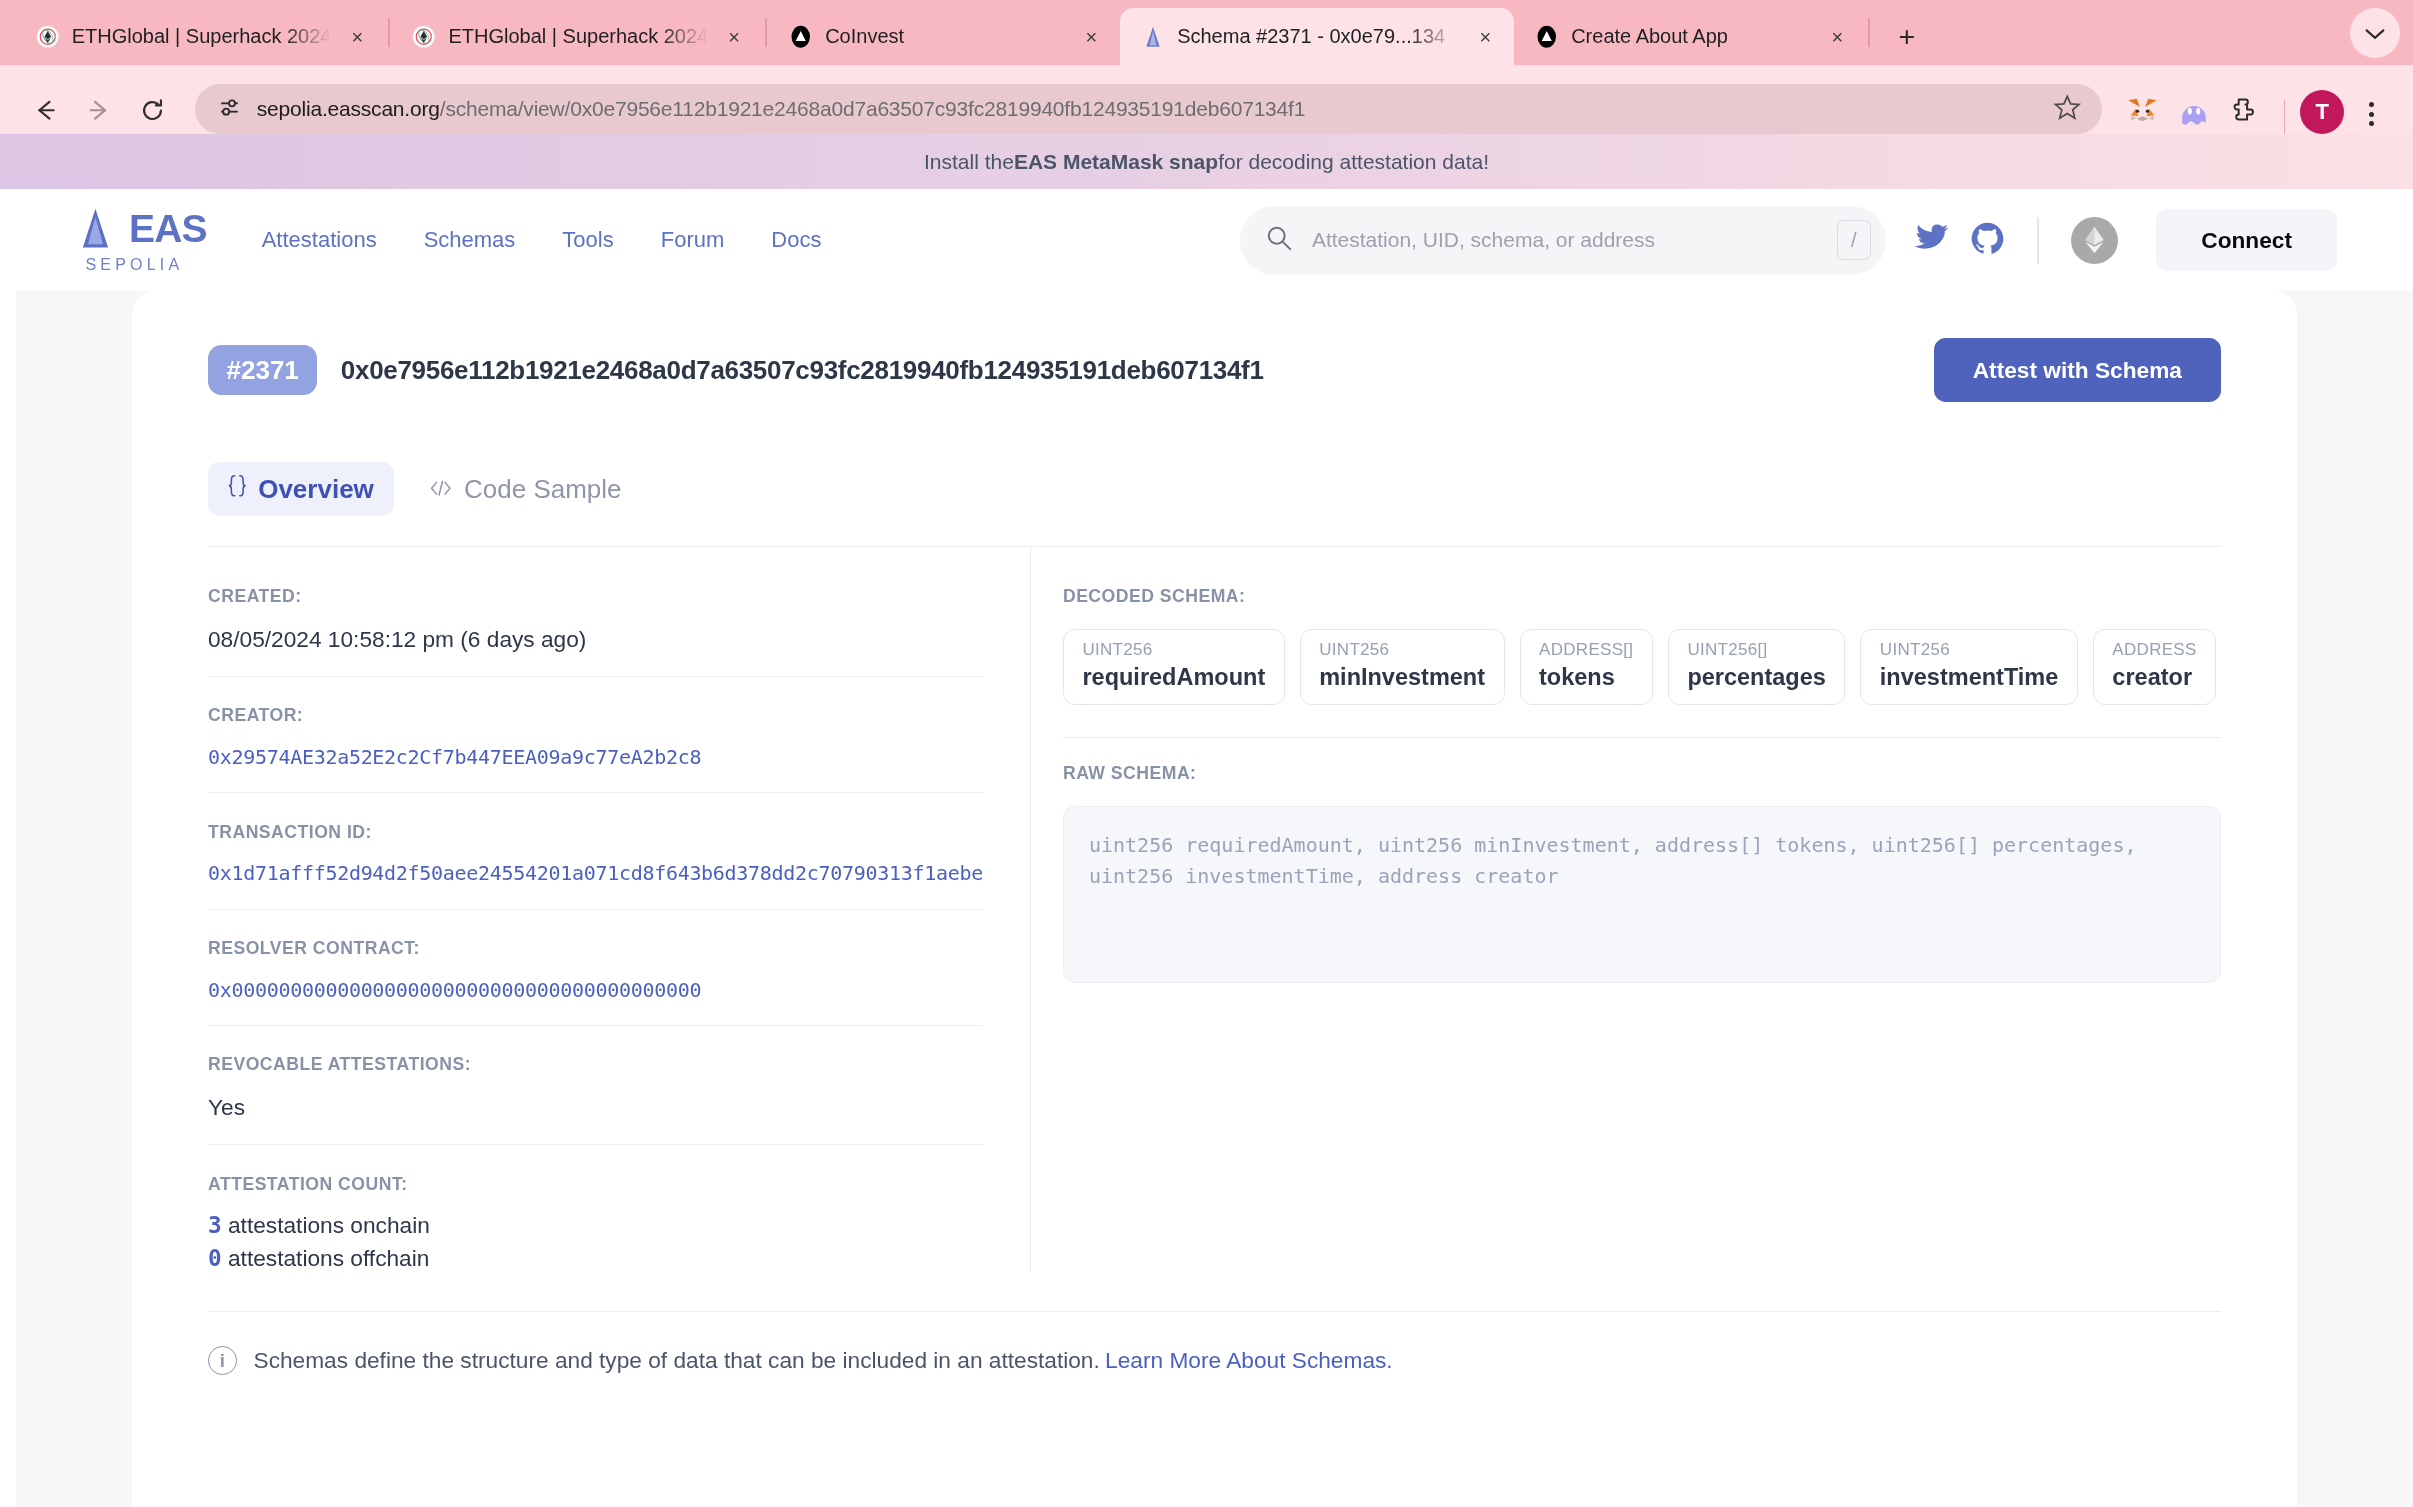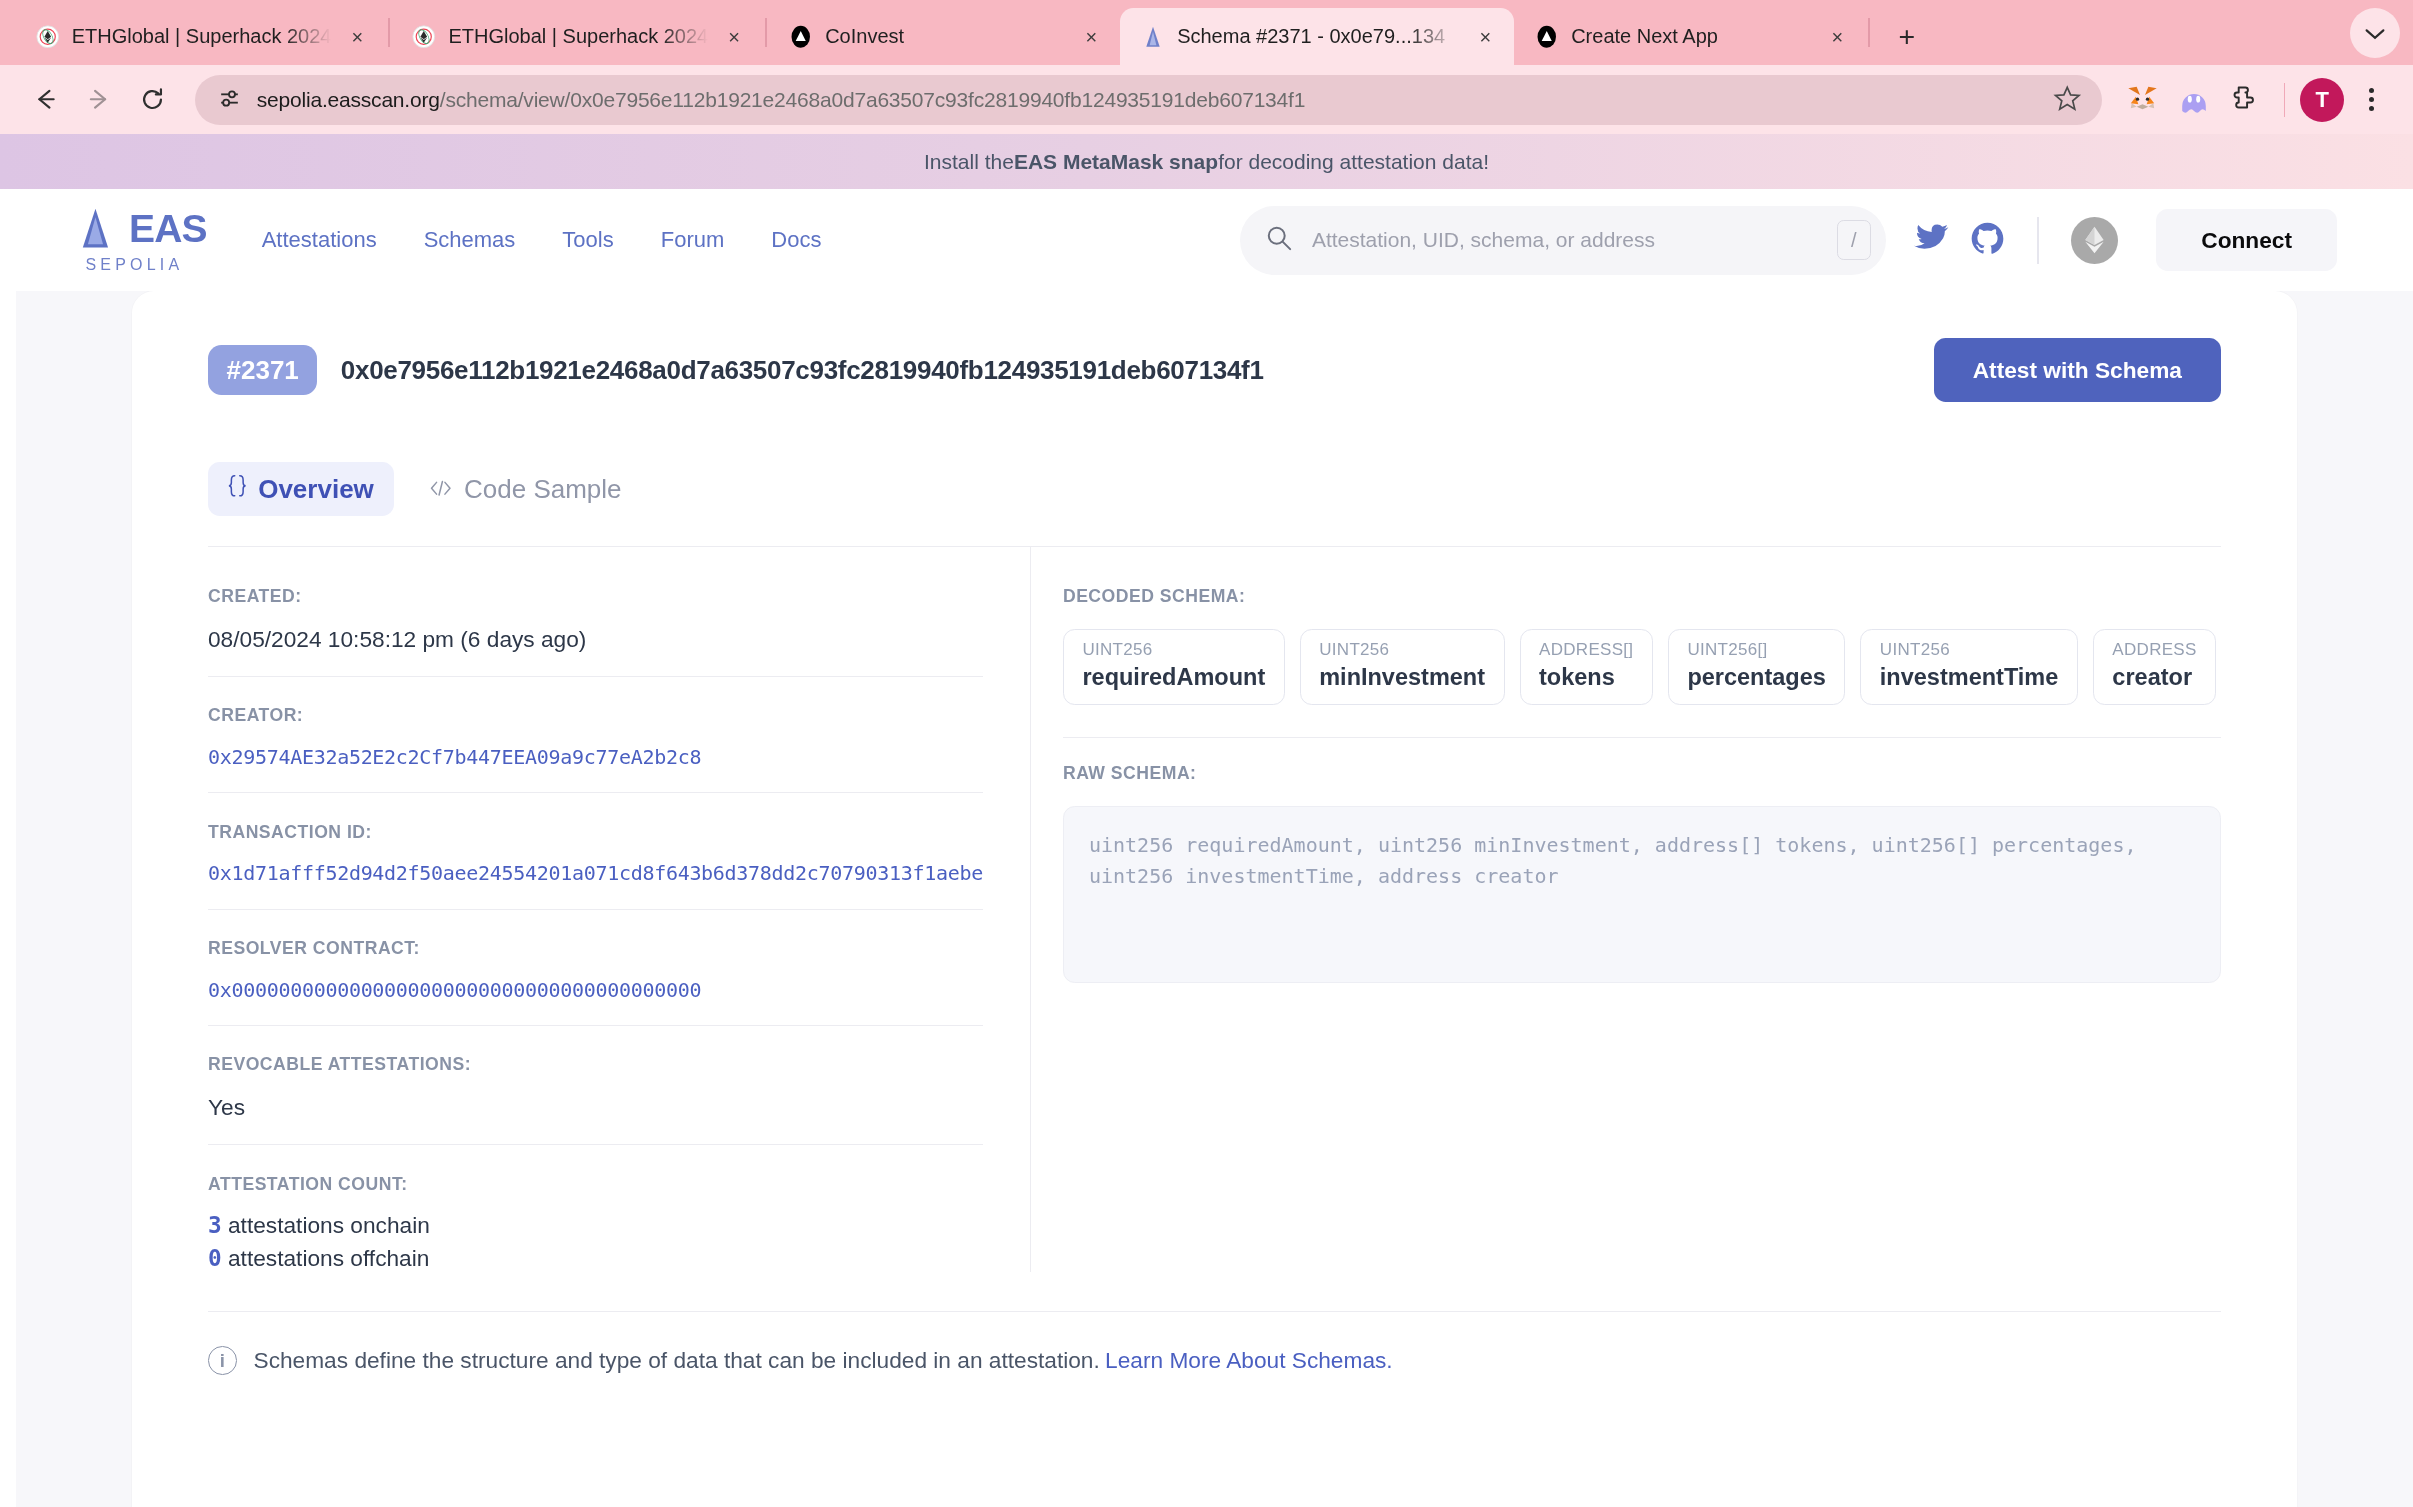--- a/index.html
+++ b/index.html
@@ -56,21 +56,21 @@
     font-size: 28.5px; color: #2a2a2a; margin: 0 0 5px 11.7px; line-height: 1;
   }
   .tabstrip-right {
     position: absolute; right: 13.4px; bottom: 6.7px;
     width: 50px; height: 50px; border-radius: 25px;
     background: #fde3e8; display: flex; align-items: center; justify-content: center;
   }
 
   .toolbar {
     height: 69px; background: #fde3e8;
-    display: flex; align-items: center; gap: 6.7px;
+    display: flex; align-items: flex-end; gap: 6.7px;
     padding: 0 22px;
     flex: 0 0 69px;
   }
   .tb-btn {
     width: 47px; height: 47px; border-radius: 23.5px;
     display: flex; align-items: center; justify-content: center;
     color: #2f2f2f;
   }
   .omnibox {
     flex: 1 1 auto; height: 50px; margin: 0 11.7px;
@@ -276,21 +276,21 @@
       <span class="tab-close">×</span>
     </div>
 
     <div class="tab inactive" style="min-width:352px">
       <span class="tab-favicon">
         <svg width="23.5" height="23.5" viewBox="0 0 28 28">
             <ellipse cx="14" cy="14" rx="11" ry="13" fill="#000"></ellipse>
             <polygon points="14,7 20,19 8,19" fill="#fff"></polygon>
           </svg>
       </span>
-      <span class="tab-title">Create Next App</span>
+      <span class="tab-title">Create About App</span>
       <span class="tab-close">×</span>
     </div>
 
     <div class="tab-sep"></div>
     <div class="newtab">+</div>
 
     <div class="tabstrip-right">
       <svg width="22" height="13.4" viewBox="0 0 26 16">
           <path d="M3 4 L13 13 L23 4" stroke="#2a2a2a" stroke-width="2.6" fill="none" stroke-linecap="round"></path>
         </svg>

